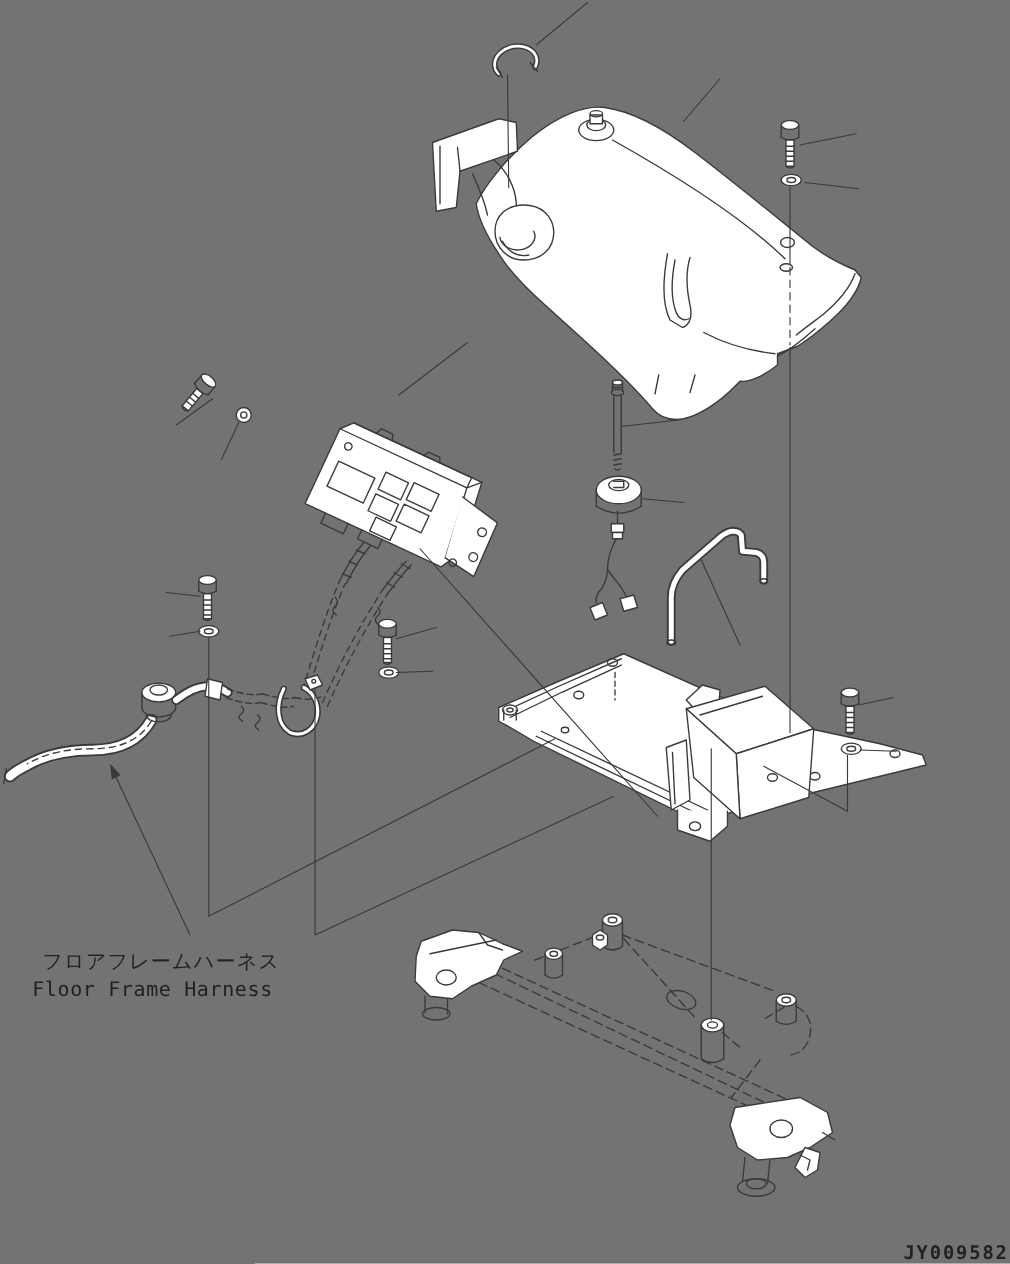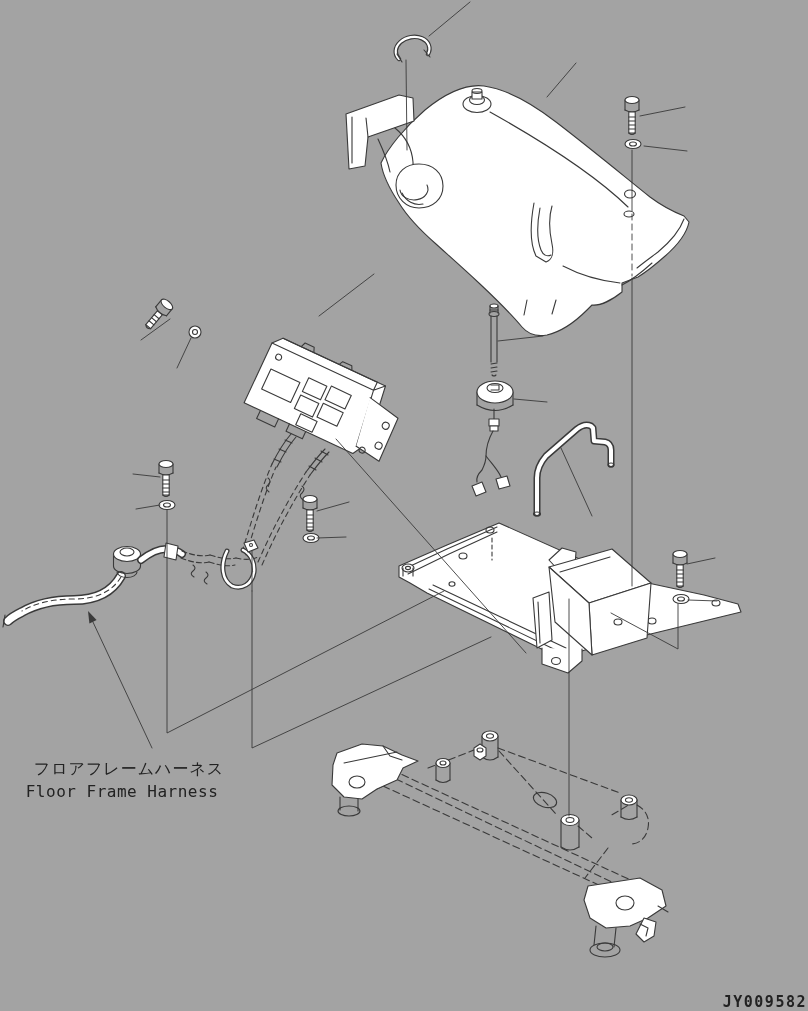--- a/index.html
+++ b/index.html
@@ -1,16 +1,16 @@
 <!DOCTYPE html>
 <html><head>
 <meta charset="utf-8">
 <style>
   html,body{margin:0;padding:0;background:#fff;}
-  .page{position:relative;width:808px;height:1011px;background:#a3a3a3;overflow:hidden;
+  .page{position:relative;width:808px;height:1011px;background:#737373;overflow:hidden;
         font-family:"DejaVu Sans Mono","Liberation Mono",monospace;}
   svg{position:absolute;left:0;top:0;}
   svg text{fill:#222;}
   .cap-jp{font-size:16px;letter-spacing:1px;}
   .cap-en{font-size:16px;letter-spacing:0.5px;}
   .docnum{font-size:15px;font-weight:bold;letter-spacing:1.5px;}
   path,line,ellipse,circle,polyline,polygon,rect{vector-effect:non-scaling-stroke;}
 </style>
 </head>
 <body>

